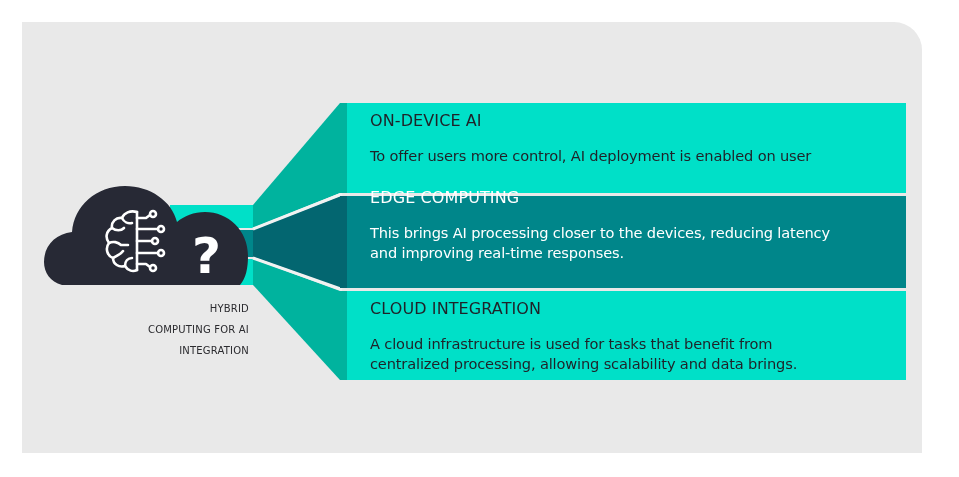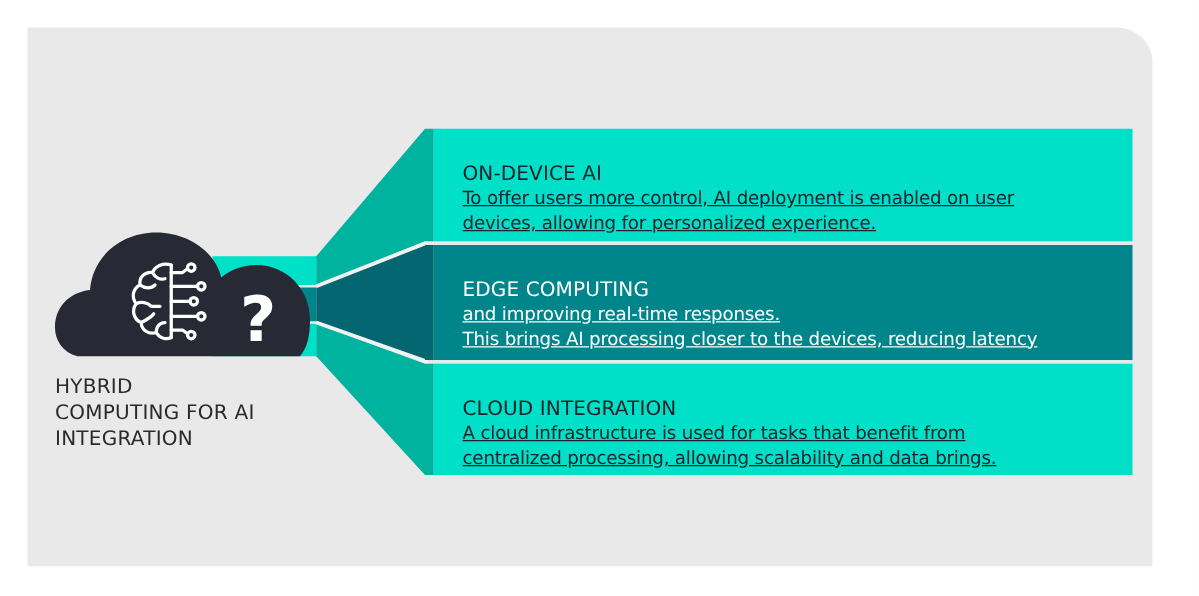--- a/index.html
+++ b/index.html
@@ -3,26 +3,26 @@
   <meta charset="utf-8">
   <style>
     html, body { margin: 0; padding: 0; background: #ffffff; }
     body { width: 959px; height: 477px; position: relative; overflow: hidden;
            font-family: "DejaVu Sans", "Liberation Sans", sans-serif; }
     .panel { position: absolute; left: 22px; top: 22px; width: 900px; height: 431px;
              background: #e9e9e9; border-top-right-radius: 28px; }
     svg.diagram { position: absolute; left: 0; top: 0; }
     .box { position: absolute; left: 347px; width: 559px; box-sizing: border-box;
            padding: 8px 0 0 23px; }
-    .box .title { font-size: 16px; font-weight: 500; letter-spacing: 0.1px; line-height: 19px; margin-top: 18px; }
-    .box .desc { font-size: 14.6px; line-height: 19.5px; margin-top: 1px; letter-spacing: -0.15px; text-decoration: underline; }
+    .box .title { font-size: 16px; font-weight: 500; letter-spacing: 0.1px; line-height: 19px; }
+    .box .desc { font-size: 14.6px; line-height: 19.5px; margin-top: 16px; letter-spacing: -0.15px; }
     .box-light { color: #1f2228; }
     .box-dark { color: #ffffff; }
-    .caption { position: absolute; left: 44px; top: 298px; width: 205px; text-align: left;
-               font-size: 16px; line-height: 21px; color: #2a2a2e; letter-spacing: 0.2px; }
+    .caption { position: absolute; left: 44px; top: 298px; width: 205px; text-align: right;
+               font-size: 10px; line-height: 21px; color: #2a2a2e; letter-spacing: 0.2px; }
     .caption span { display: block; }
   </style>
 </head>
 <body>
 
 <div class="panel"></div>
 
 <svg class="diagram" width="959" height="477" viewBox="0 0 959 477">
 
   <rect x="170" y="205" width="83" height="23" fill="#00e0c8"></rect>
@@ -86,29 +86,28 @@
 <div class="caption">
   <span>HYBRID</span>
   <span>COMPUTING FOR AI</span>
   <span>INTEGRATION</span>
 </div>
 
 <div class="box box-light" style="top:103px;height:90px;">
   <div class="title">ON-DEVICE AI</div>
   <div class="desc">
     <div>To offer users more control, AI deployment is enabled on user</div>
-    <div>devices, allowing for personalized experience.</div>
   </div>
 </div>
 
-<div class="box box-dark" style="top:196px;height:69px;">
+<div class="box box-dark" style="top:180px;height:69px;">
   <div class="title">EDGE COMPUTING</div>
   <div class="desc">
+    <div>This brings AI processing closer to the devices, reducing latency</div>
     <div>and improving real-time responses.</div>
-    <div>This brings AI processing closer to the devices, reducing latency</div>
   </div>
 </div>
 
 <div class="box box-light" style="top:291px;height:110px;">
   <div class="title">CLOUD INTEGRATION</div>
   <div class="desc">
     <div>A cloud infrastructure is used for tasks that benefit from</div>
     <div>centralized processing, allowing scalability and data brings.</div>
   </div>
 </div>

